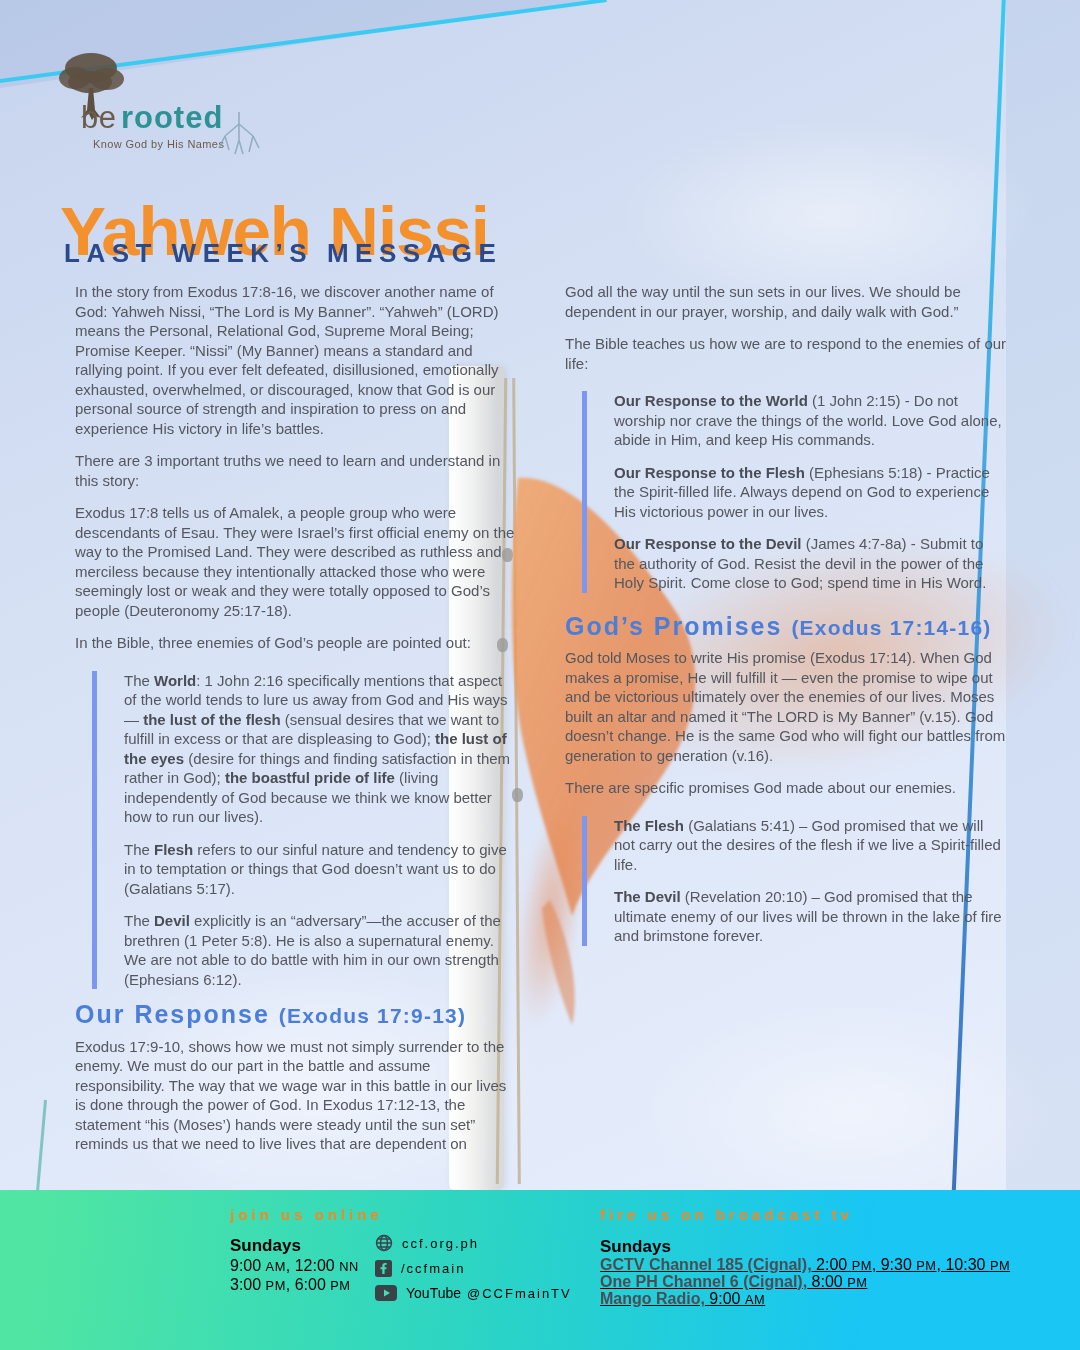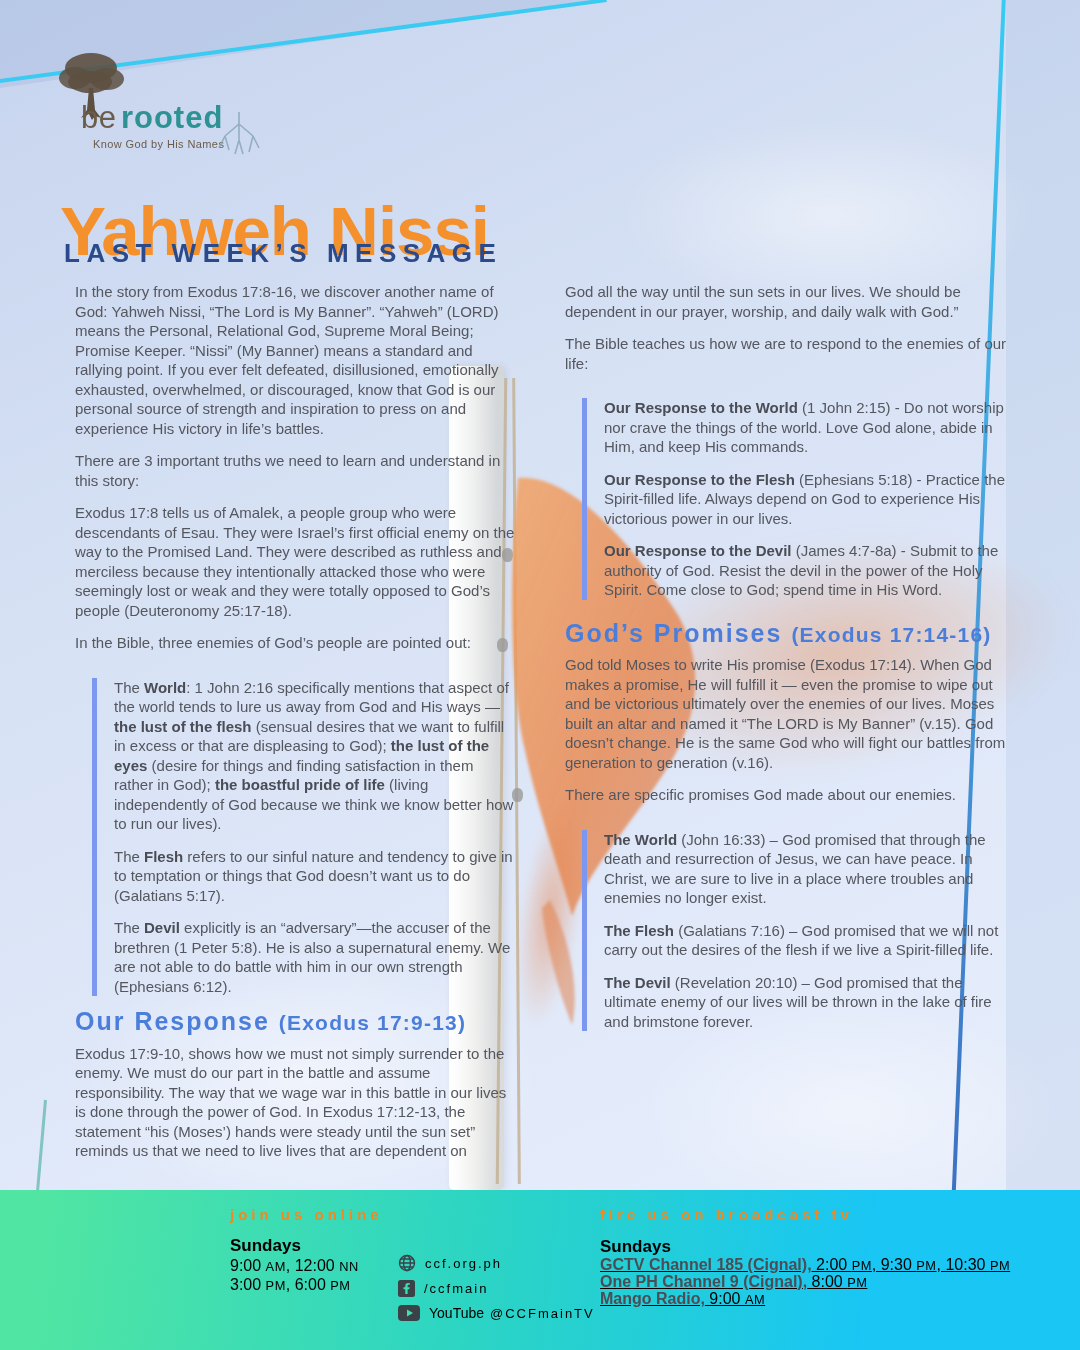--- a/index.html
+++ b/index.html
@@ -46,33 +46,33 @@
     letter-spacing:6.5px;white-space:nowrap;}
   
   .col{position:absolute;top:282px;width:440px;font-size:15px;line-height:19.5px;color:#55575f;z-index:2;}
   .col-left{left:75px;}
   .col-right{left:565px;width:442px;}
   .col p{margin:0 0 13px 0;}
   .b{font-weight:700;color:#4a4d55;}
   .sc{font-size:.8em;letter-spacing:.5px;}
   .sec-h{margin:9px 0 11px 0;color:#4b7eda;font-weight:700;font-size:25px;letter-spacing:2px;white-space:nowrap;}
   .sec-h .ref{font-size:21px;letter-spacing:1.2px;font-weight:700;}
-  .quote{border-left:5px solid #7b97ef;padding-left:17px;margin:25px 0 16px 17px;}
+  .quote{border-left:5px solid #7b97ef;padding-left:27px;margin:18px 0 16px 17px;}
   .quote p:last-child{margin-bottom:0;}
   
   .footer{position:absolute;left:0;top:1190px;width:1080px;height:160px;z-index:3;
     background:linear-gradient(97deg,#50e5a2 4%,#2bd4c4 45%,#19c6f4 80%);color:#3e464c;}
   .ccf-logo{position:absolute;left:112px;top:1227px;width:66px;height:66px;border:5px solid #3a4248;
     border-radius:50%;box-sizing:border-box;display:flex;align-items:center;justify-content:center;
     font-size:31px;font-weight:700;color:#3a4248;letter-spacing:-1.5px;}
   .f-head{position:absolute;font-size:15px;font-weight:700;color:#f6871e;letter-spacing:4px;white-space:nowrap;}
   .f-day{position:absolute;font-size:17px;font-weight:700;white-space:nowrap;}
   .f-times{position:absolute;font-size:16px;line-height:17.5px;white-space:nowrap;}
   .f-tv{position:absolute;font-size:16px;line-height:15.8px;white-space:nowrap;text-decoration:underline;}
-  .f-social{position:absolute;left:398px;top:1234px;font-size:13px;letter-spacing:2px;margin-top:20px;}
+  .f-social{position:absolute;left:375px;top:1234px;font-size:13px;letter-spacing:2px;}
   .f-social .row{display:flex;align-items:center;margin-bottom:8px;white-space:nowrap;}
   .f-social .ic{margin-right:9px;display:inline-flex;}
   .yt-brand{font-weight:400;letter-spacing:0;margin-right:6px;font-size:14px;}
   svg{display:block;}
 </style>
 </head>
 <body>
 
 <div class="corner-tint"></div>
 <div class="right-tint"></div>
@@ -154,22 +154,21 @@
     <p><span class="b">Our Response to the Flesh</span><span> (Ephesians 5:18) - Practice the Spirit-filled life. Always depend on God to experience His victorious power in our lives.</span></p>
     <p><span class="b">Our Response to the Devil</span><span> (James 4:7-8a) - Submit to the authority of God. Resist the devil in the power of the Holy Spirit. Come close to God; spend time in His Word.</span></p>
   </div>
   <h2 class="sec-h" style="margin-top:24px;">
     <span>God’s Promises</span>
     <span class="ref">(Exodus 17:14-16)</span>
   </h2>
   <p><span>God told Moses to write His promise (Exodus 17:14). When God makes a promise, He will fulfill it — even the promise to wipe out and be victorious ultimately over the enemies of our lives. Moses built an altar and named it “The LORD is My Banner” (v.15). God doesn’t change. He is the same God who will fight our battles from generation to generation (v.16).</span></p>
   <p><span>There are specific promises God made about our enemies.</span></p>
   <div class="quote">
-    <p><span class="b">The World</span><span> (John 16:33) – God promised that through the death and resurrection of Jesus, we can have peace. In Christ, we are sure to live in a place where troubles and enemies no longer exist.</span></p>
-    <p><span class="b">The Flesh</span><span> (Galatians 7:16) – God promised that we will not carry out the desires of the flesh if we live a Spirit-filled life.</span></p>
+    <p><span class="b">The Flesh</span><span> (Galatians 5:41) – God promised that we will not carry out the desires of the flesh if we live a Spirit-filled life.</span></p>
     <p><span class="b">The Devil</span><span> (Revelation 20:10) – God promised that the ultimate enemy of our lives will be thrown in the lake of fire and brimstone forever.</span></p>
   </div>
 </section>
 
 <footer class="footer"></footer>
 <div class="ccf-logo">
   <span>ccf</span>
 </div>
 <div class="f-head" style="left:230px;top:1206px;z-index:4;">join us online</div>
 <div class="f-day" style="left:230px;top:1236px;z-index:4;">Sundays</div>
@@ -207,16 +206,16 @@
         </svg>
     </span>
     <span class="yt-brand">YouTube</span>
     <span>@CCFmainTV</span>
   </div>
 </div>
 <div class="f-head" style="left:600px;top:1206px;z-index:4;">fire us on broadcast tv</div>
 <div class="f-day" style="left:600px;top:1237px;z-index:4;">Sundays</div>
 <div class="f-tv" style="left:600px;top:1257px;z-index:4;">
   <div><span class="b">GCTV Channel 185 (Cignal),</span><span> 2:00 </span><span class="sc">PM</span><span>, 9:30 </span><span class="sc">PM</span><span>, 10:30 </span><span class="sc">PM</span></div>
-  <div><span class="b">One PH Channel 9 (Cignal),</span><span> 8:00 </span><span class="sc">PM</span></div>
+  <div><span class="b">One PH Channel 6 (Cignal),</span><span> 8:00 </span><span class="sc">PM</span></div>
   <div><span class="b">Mango Radio,</span><span> 9:00 </span><span class="sc">AM</span></div>
 </div>
 <div class="line-footer-diag"></div>
 
 </body></html>

